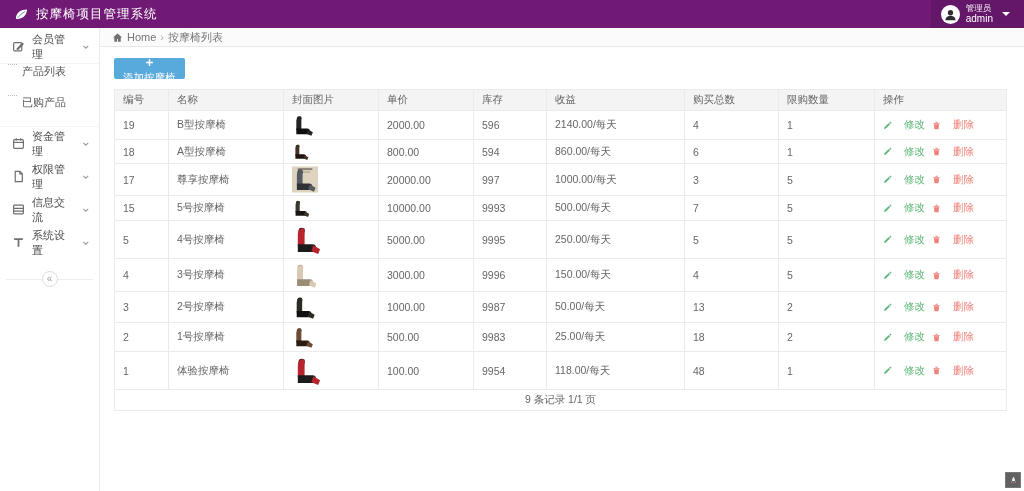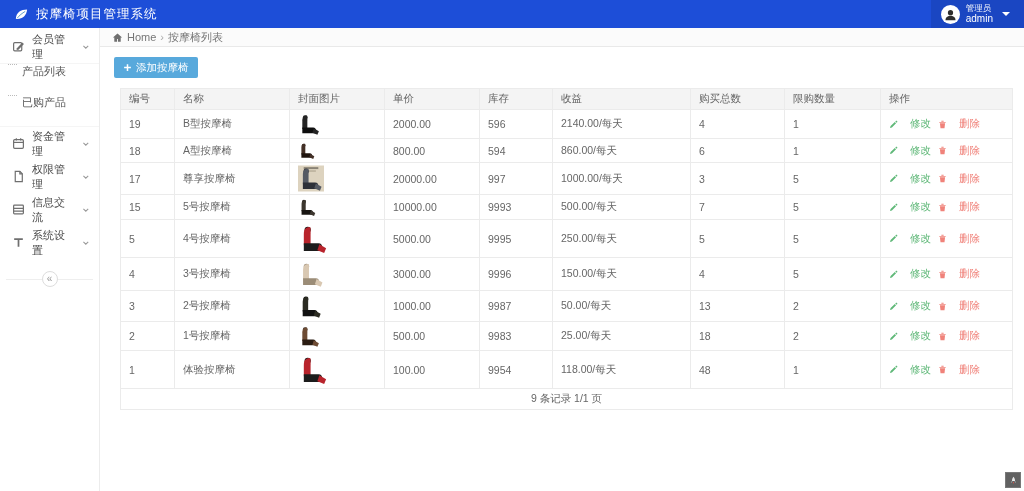--- a/index.html
+++ b/index.html
@@ -1,20 +1,20 @@
 <!DOCTYPE html>
 <html><head>
 <meta charset="utf-8">
 <style>
   * { margin:0; padding:0; box-sizing:border-box; }
   html,body { width:1024px; height:491px; overflow:hidden; }
   body { font-family:"Liberation Sans","DejaVu Sans",sans-serif; font-size:11px; background:#fff; color:#555; position:relative; }
 
   
-  .topbar { height:28px; background:#1d4ed8; color:#fff; display:flex; align-items:center; justify-content:space-between; padding-left:14px; }
+  .topbar { height:28px; background:#701a75; color:#fff; display:flex; align-items:center; justify-content:space-between; padding-left:14px; }
   .brand { display:flex; align-items:center; gap:7px; font-size:12.5px; letter-spacing:1px; }
   .brand .leaf { width:15px; height:15px; display:inline-flex; }
   .brand .leaf svg { width:100%; height:100%; }
   .user-menu { height:28px; display:flex; align-items:center; gap:6px; background:rgba(0,0,0,.10); padding:0 14px 0 10px; cursor:pointer; }
   .avatar { width:19px; height:19px; border-radius:50%; background:#fff; display:flex; align-items:center; justify-content:center; overflow:hidden; }
   .avatar svg { width:15px; height:15px; }
   .uinfo { display:flex; flex-direction:column; line-height:1.1; }
   .uinfo .role { font-size:8.5px; opacity:.95; }
   .uinfo .uname { font-size:10px; }
   .caret { width:0; height:0; border-left:4px solid transparent; border-right:4px solid transparent; border-top:4px solid #fff; margin-left:3px; }
@@ -38,25 +38,25 @@
 
   
   .main { flex:1; display:flex; flex-direction:column; background:#fff; }
   .breadcrumb { height:19px; background:#fbfbfb; border-bottom:1px solid #e9e9e9; display:flex; align-items:center; gap:4px; padding:0 12px; color:#767676; font-size:11px; }
   .breadcrumb .bicon { width:11px; height:11px; color:#6f6f6f; display:inline-flex; }
   .breadcrumb .bicon svg { width:100%; height:100%; }
   .breadcrumb .sep { color:#aaa; }
   .breadcrumb a { color:#767676; text-decoration:none; }
 
   .content { padding:10px 14px; flex:1; }
-  .add-btn { display:inline-flex; align-items:center; gap:4px; background:#58a9dc; border:none; color:#fff; font-size:10.5px; height:21px; padding:0 9px; border-radius:2px; cursor:pointer; margin-bottom:10px; font-family:inherit; }
+  .add-btn { display:inline-flex; align-items:center; gap:4px; background:#58a9dc; border:none; color:#fff; font-size:10.5px; height:21px; padding:0 9px; border-radius:2px; cursor:pointer; margin-bottom:10px; font-family:inherit;flex-direction:column; }
   .add-btn .pico { width:9px; height:9px; display:inline-flex; }
   .add-btn .pico svg { width:100%; height:100%; }
 
-  table { width:892px; border-collapse:collapse; table-layout:fixed; font-size:10.5px; color:#666;margin-left:6px; }
+  table { width:892px; border-collapse:collapse; table-layout:fixed; font-size:10.5px; color:#666; }
   th, td { border:1px solid #ebebeb; padding:3px 8px; text-align:left; font-weight:normal; vertical-align:middle; overflow:hidden; white-space:nowrap; }
   thead th { background:#f4f4f4; color:#666; height:20px; }
   td.img-cell { padding:2px 8px; }
   .chair { display:block; }
   .actions a { text-decoration:none; margin-right:7px; display:inline-flex; align-items:center; gap:12px; cursor:pointer; }
   .act-edit { color:#5FB878; }
   .act-del  { color:#f0827a; }
   .aicon { width:9px; height:9px; display:inline-flex; }
   .aicon svg { width:100%; height:100%; }
   tfoot td { text-align:center; height:21px; color:#666; }

